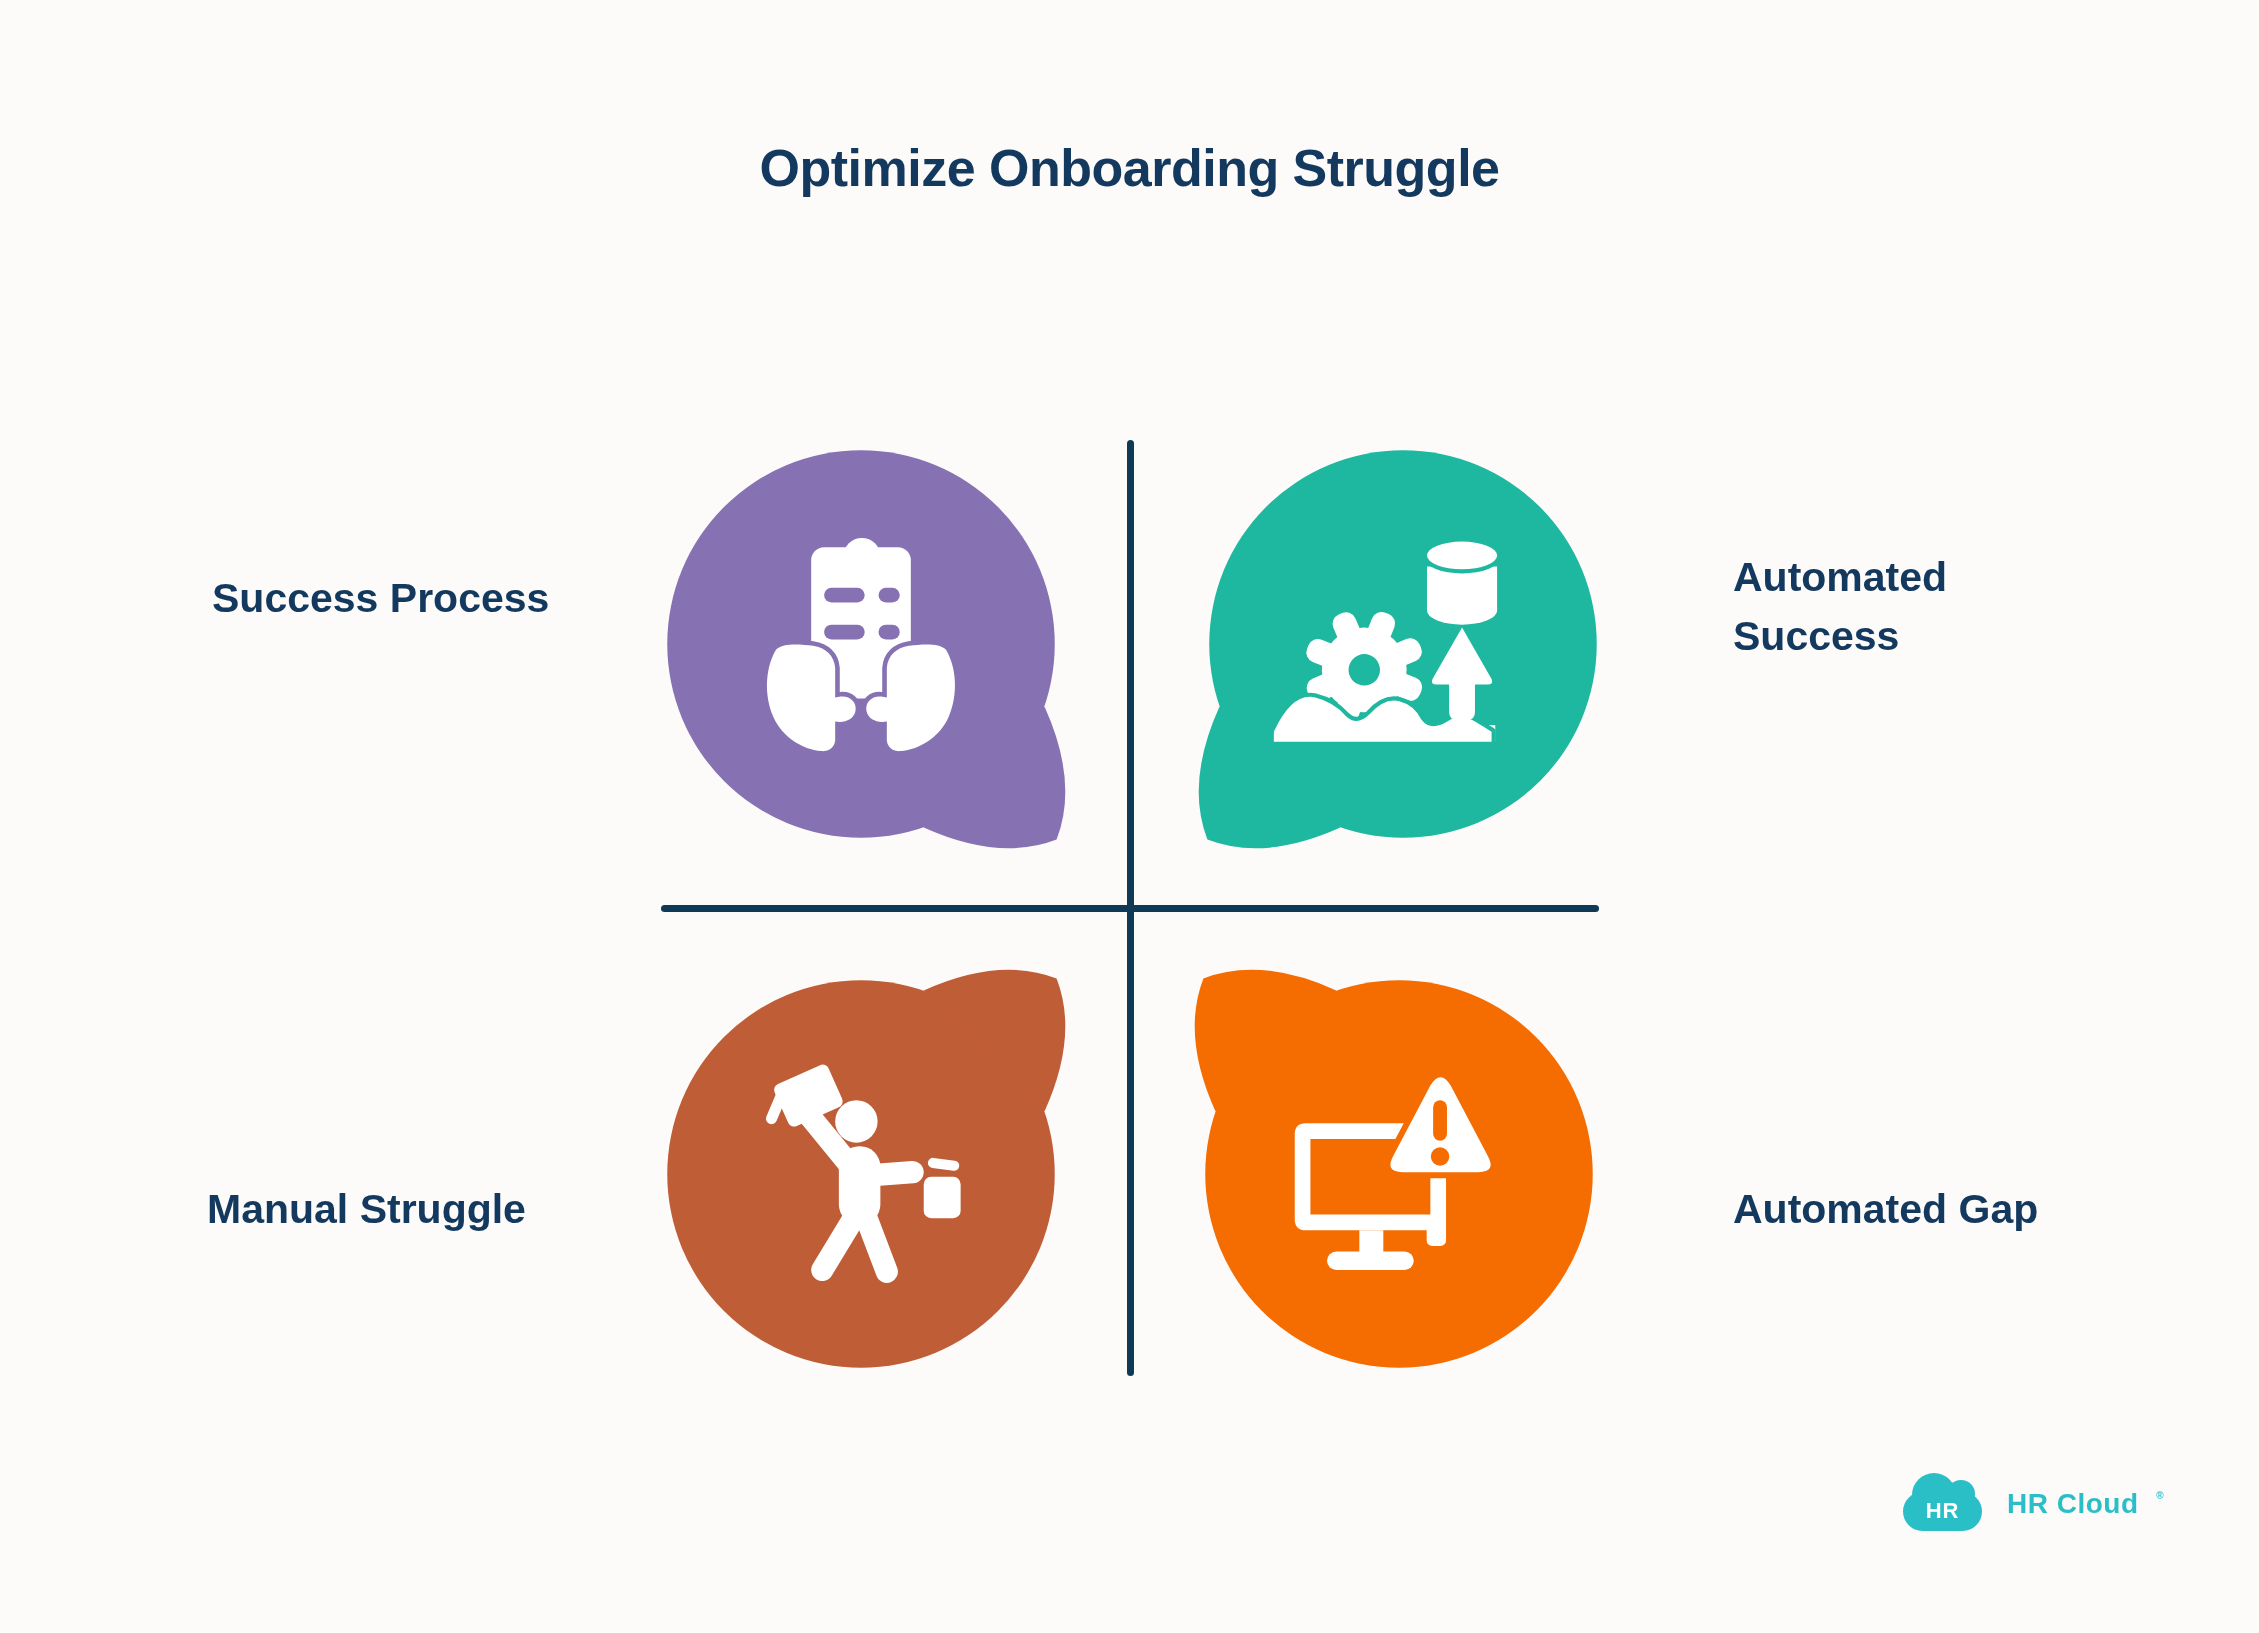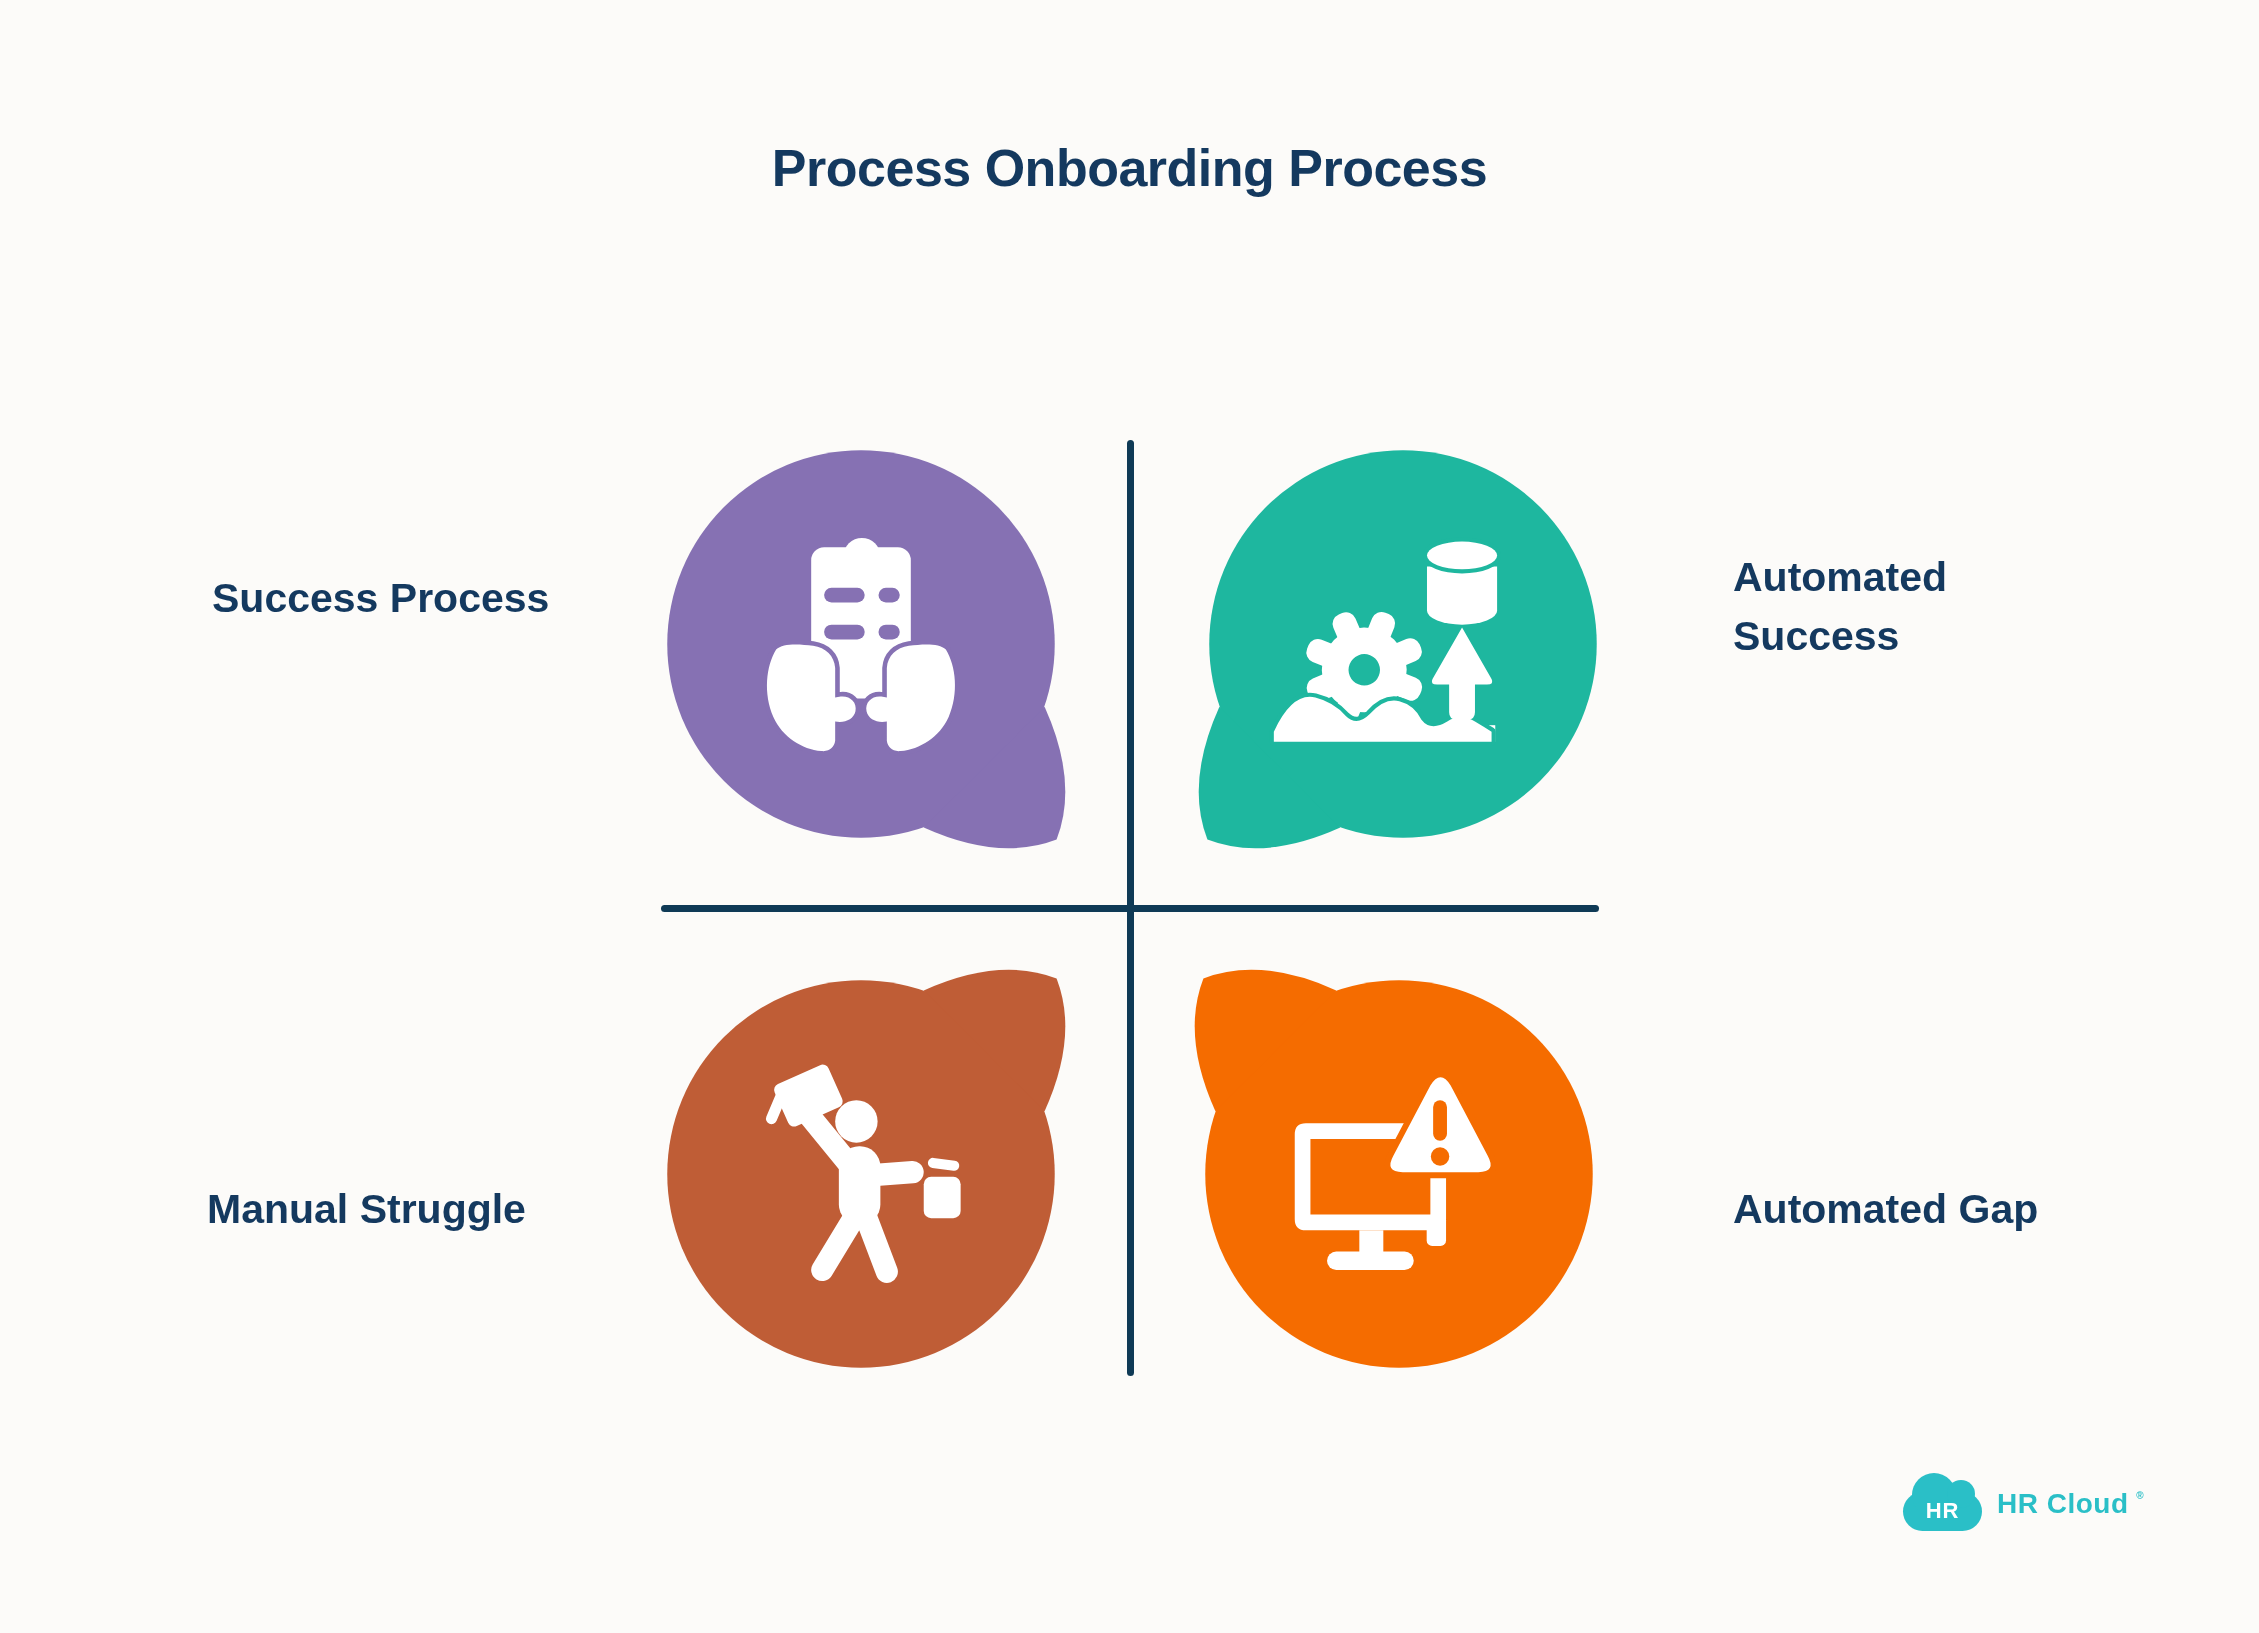--- a/index.html
+++ b/index.html
@@ -25,21 +25,21 @@
     position:absolute; z-index:3; font-size:41px; font-weight:bold;
     line-height:59px; color:var(--navy, #14395f);
   }
   .q-label.tl { left:212px;  top:569px; }
   .q-label.tr { left:1733px; top:548px; width:305px; }
   .q-label.bl { left:207px;  top:1180px; }
   .q-label.br { left:1733px; top:1180px; }
   .gap-stroke { paint-order:stroke; fill:#ffffff; stroke-linejoin:round; }
   .white { fill:#ffffff; }
   
-  .logo { position:absolute; left:1903px; top:1477px; display:flex; align-items:center; gap:15px; z-index:3; }
+  .logo { position:absolute; left:1903px; top:1477px; display:flex; align-items:center; gap:25px; z-index:3; }
   .cloud {
     position:relative; width:79px; height:39px; margin-top:14.8px;
     background:var(--logo_teal, #2abfc7); border-radius:19.4px;
   }
   .cloud::before {
     content:''; position:absolute; width:44px; height:44px; border-radius:50%;
     top:-18.5px; left:9.2px; background:inherit;
   }
   .cloud::after {
     content:''; position:absolute; width:28px; height:28px; border-radius:50%;
@@ -50,21 +50,21 @@
     color:#ffffff; font-size:22px; font-weight:bold; letter-spacing:0.9px;
   }
   .brand { color:var(--logo_teal, #2abfc7); font-size:28px; font-weight:bold; letter-spacing:0.5px; }
   .reg { color:var(--logo_teal, #2abfc7); font-size:10px; font-weight:bold; align-self:flex-start; margin:13px 0 0 -7.4px; }
 </style>
 </head>
 <body>
 
 <div class="canvas">
 
-  <div class="title">Process Onboarding Process</div>
+  <div class="title">Optimize Onboarding Struggle</div>
 
   <div class="axis h"></div>
   <div class="axis v"></div>
 
   <svg class="bubble tl" viewBox="-310 -310 620 620">
     <circle class="bubble-fill" r="210" fill="#8671b3"></circle>
     <path class="bubble-fill" d="M199,68 Q236,150 212,212 Q150,236 68,199 Z" fill="#8671b3"></path>
     <g>
       <circle class="white" cx="1" cy="-95" r="20"></circle>
       <rect class="white" x="-54" y="-105" width="108" height="164" rx="14"></rect>

